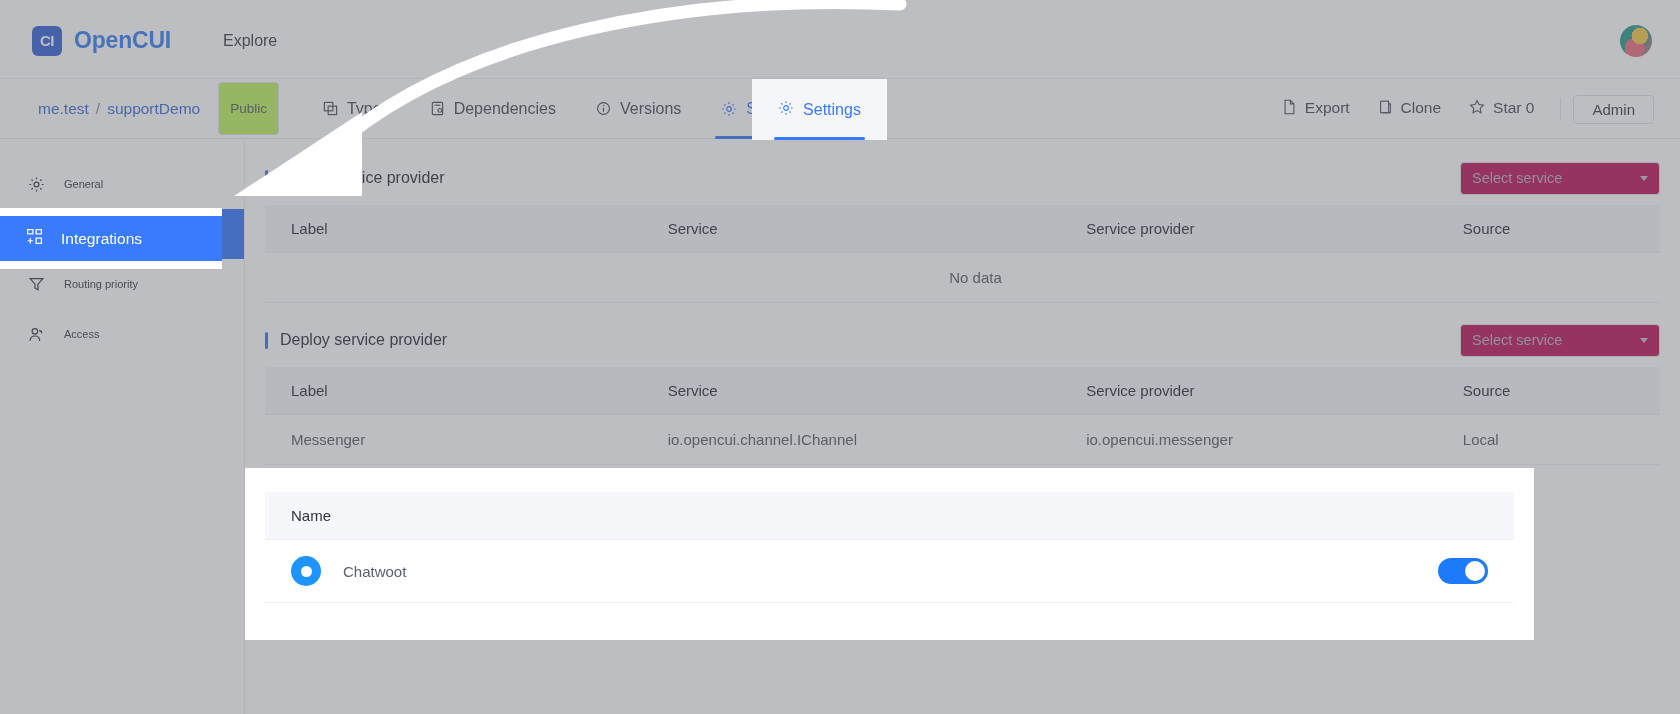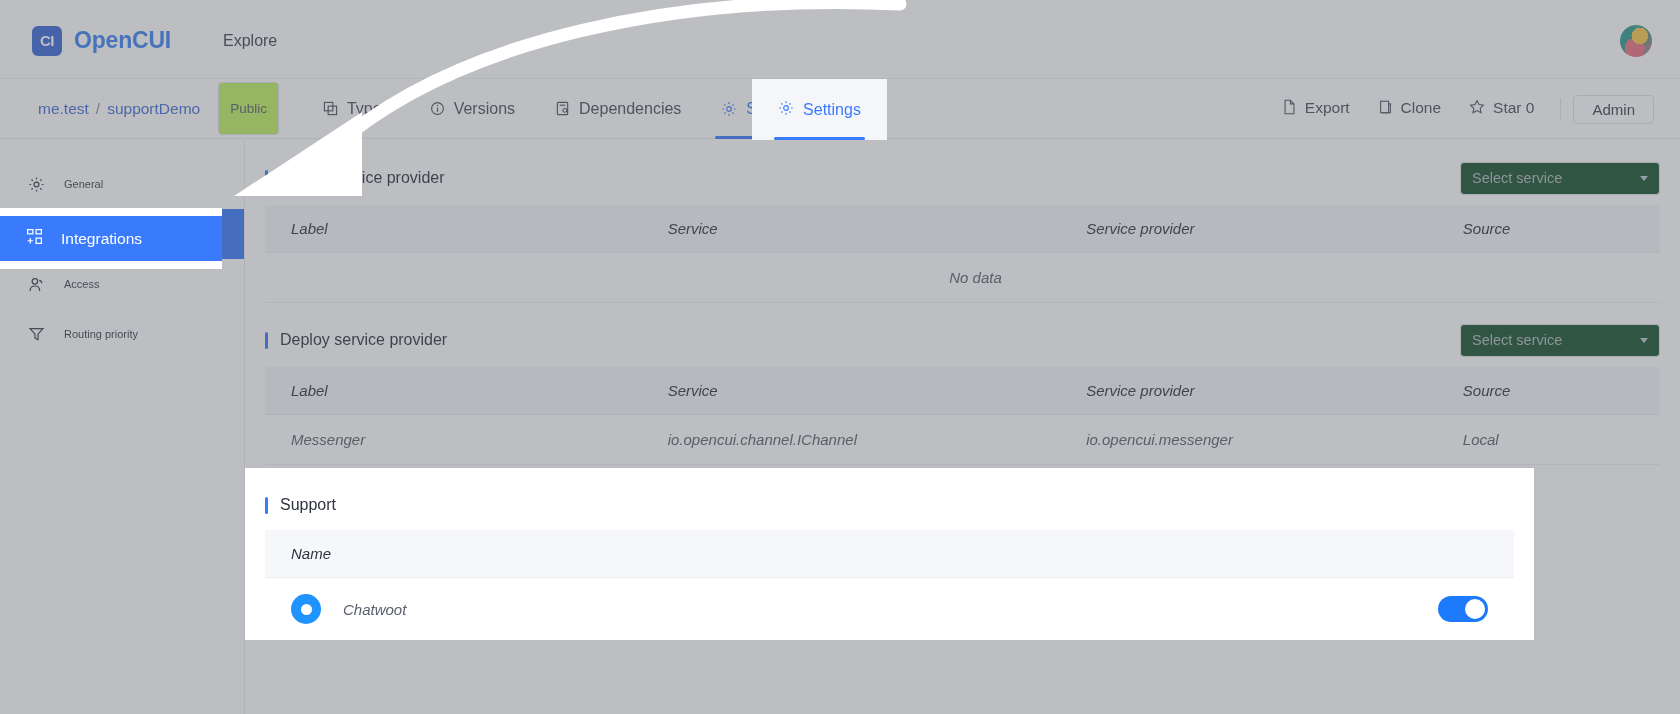--- a/index.html
+++ b/index.html
@@ -85,26 +85,26 @@
   .side-item.active { background: #3a7bfd; color: #ffffff; }
   .side-item .sic { width: 20px; display: flex; justify-content: center; }
 
   
   .content { position: absolute; top: 139px; left: 245px; right: 0; bottom: 0; background: #ffffff; padding: 18px 20px 0 20px; }
   .sec-head { display: flex; align-items: center; justify-content: space-between; height: 42px; }
   .sec-title { display: flex; align-items: center; gap: 12px; font-size: 16px; color: #2f3340; }
   .bar { width: 3px; height: 17px; background: #3a7bfd; border-radius: 2px; }
   .select {
     width: 200px; height: 33px; border: 1px solid #e0e3e8; border-radius: 4px;
-    background: #14532d; display: flex; align-items: center; justify-content: space-between;
+    background: #be185d; display: flex; align-items: center; justify-content: space-between;
     padding: 0 11px; font-size: 14.5px; color: #b3b7c0; cursor: pointer;
   }
   .caret { border-left: 4px solid transparent; border-right: 4px solid transparent; border-top: 5px solid #c2c6cf; }
 
-  table.tbl { width: 100%; border-collapse: collapse; margin-top: 6px; font-style: italic; }
+  table.tbl { width: 100%; border-collapse: collapse; margin-top: 6px; }
   table.tbl th {
     background: #f6f7fa; text-align: left; font-weight: normal;
     font-size: 15px; color: #2f3340; padding: 15px 0 15px 26px;
     border-bottom: 1px solid #edeff2;
   }
   table.tbl td {
     font-size: 15px; color: #5a5f6b; padding: 16px 0 16px 26px;
     border-bottom: 1px solid #f0f1f4;
   }
   td.nodata { text-align: center; color: #9aa0ab; padding-left: 0; }
@@ -192,36 +192,36 @@
             <svg width="15" height="15" viewBox="0 0 16 16" fill="none" stroke="#4a4f5c" stroke-width="1.2">
               <rect x="1.5" y="1.5" width="9" height="9"></rect>
                 <rect x="5.5" y="5.5" width="9" height="9"></rect>
             </svg>
           </span>
           <span>Types</span>
         </div>
         <div class="tab">
           <span>
             <svg width="15" height="15" viewBox="0 0 16 16" fill="none" stroke="#4a4f5c" stroke-width="1.2">
+              <rect x="2.5" y="1.5" width="11" height="13" rx="1"></rect>
+                <line x1="5" y1="4.5" x2="11" y2="4.5"></line>
+                <circle cx="10.5" cy="10" r="2"></circle>
+            </svg>
+          </span>
+          <span>Dependencies</span>
+        </div>
+        <div class="tab">
+          <span>
+            <svg width="15" height="15" viewBox="0 0 16 16" fill="none" stroke="#4a4f5c" stroke-width="1.2">
               <circle cx="8" cy="8" r="6.3"></circle>
                 <line x1="8" y1="7" x2="8" y2="11.5"></line>
                 <circle cx="8" cy="4.8" r="0.75" fill="#4a4f5c" stroke="none"></circle>
             </svg>
           </span>
           <span>Versions</span>
-        </div>
-        <div class="tab">
-          <span>
-            <svg width="15" height="15" viewBox="0 0 16 16" fill="none" stroke="#4a4f5c" stroke-width="1.2">
-              <rect x="2.5" y="1.5" width="11" height="13" rx="1"></rect>
-                <line x1="5" y1="4.5" x2="11" y2="4.5"></line>
-                <circle cx="10.5" cy="10" r="2"></circle>
-            </svg>
-          </span>
-          <span>Dependencies</span>
         </div>
         <div class="tab active">
           <span>
             <svg width="16" height="16" viewBox="0 0 16 16" fill="none" stroke="#3a7bfd" stroke-width="1.2">
               <circle cx="8" cy="8" r="2.3"></circle>
               <path d="M8 1.3v1.7M8 13v1.7M1.3 8h1.7M13 8h1.7M3.3 3.3l1.2 1.2M11.5 11.5l1.2 1.2M12.7 3.3l-1.2 1.2M4.5 11.5l-1.2 1.2"></path>
             </svg>
           </span>
           <span>Settings</span>
         </div>
@@ -276,34 +276,34 @@
               <rect x="9.5" y="1.5" width="5" height="4"></rect>
             <rect x="9.5" y="9.5" width="5" height="5"></rect>
             <path d="M1.5 12h5M4 9.5v5"></path>
           </svg>
         </span>
         <span>Integrations</span>
       </div>
       <div class="side-item">
         <span class="sic">
           <svg width="17" height="17" viewBox="0 0 16 16" fill="none" stroke="#3b3f4a" stroke-width="1.15">
+            <path d="M2 2.5h12l-4.6 5.2V13L6.6 11.5V7.7z"></path>
+          </svg>
+        </span>
+        <span>Routing priority</span>
+      </div>
+      <div class="side-item">
+        <span class="sic">
+          <svg width="17" height="17" viewBox="0 0 16 16" fill="none" stroke="#3b3f4a" stroke-width="1.15">
             <circle cx="6.5" cy="5" r="2.6"></circle>
               <path d="M2 14c0-3 2-4.6 4.5-4.6S11 11 11 14"></path>
               <path d="M10.5 4.2c1.6.2 2.4 1.3 2.4 2.6"></path>
           </svg>
         </span>
         <span>Access</span>
-      </div>
-      <div class="side-item">
-        <span class="sic">
-          <svg width="17" height="17" viewBox="0 0 16 16" fill="none" stroke="#3b3f4a" stroke-width="1.15">
-            <path d="M2 2.5h12l-4.6 5.2V13L6.6 11.5V7.7z"></path>
-          </svg>
-        </span>
-        <span>Routing priority</span>
       </div>
     </div>
 
     <div class="content">
 
       <div class="sec-head">
         <div class="sec-title">
           <span class="bar"></span>
           <span>Debug service provider</span>
         </div>
@@ -382,26 +382,20 @@
           <rect x="9.5" y="9.5" width="5" height="5"></rect>
           <path d="M1.5 12h5M4 9.5v5"></path>
         </svg>
       </span>
       <span>Integrations</span>
     </div>
   </div>
 
   <div class="spot" id="spot-support">
     <div class="pad">
-      <div class="sec-head">
-        <div class="sec-title">
-          <span class="bar"></span>
-          <span>Support</span>
-        </div>
-      </div>
       <table class="tbl">
         <thead>
             <tr>
           <th>Name</th>
         </tr>
           </thead>
         <tbody>
             <tr>
           <td>
             <div class="cw-cell">

